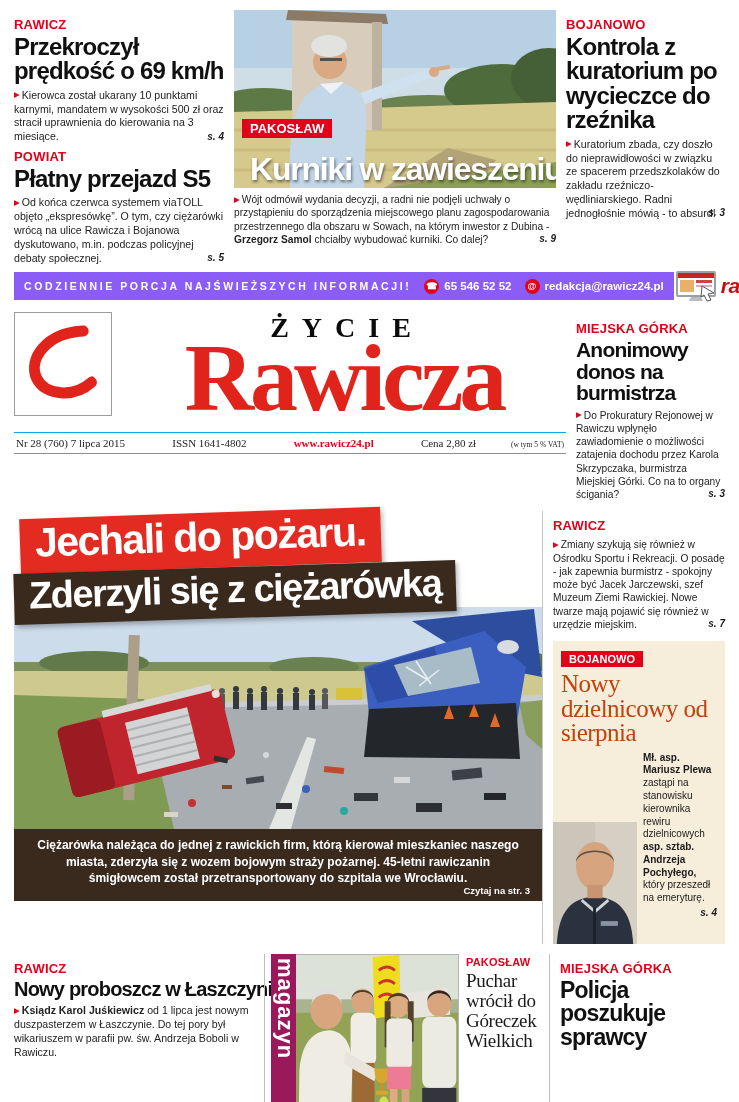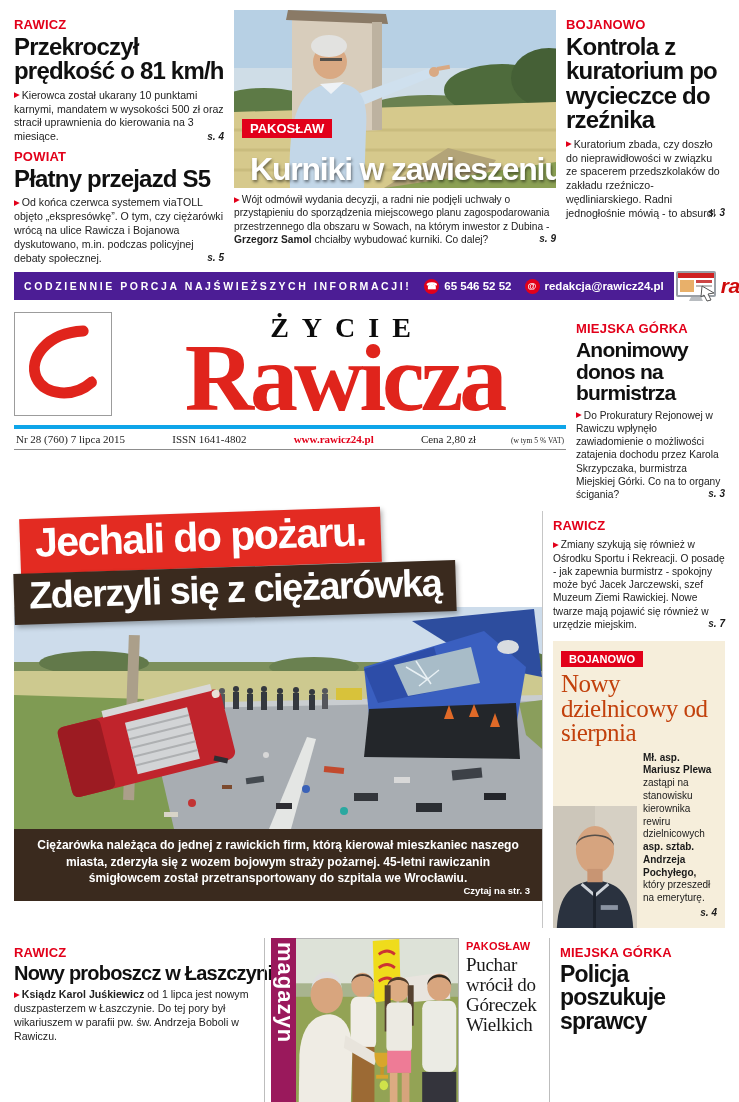--- a/index.html
+++ b/index.html
@@ -23,40 +23,40 @@
   .center-photo { position:relative; height:178px; overflow:hidden; }
   .center-photo svg { display:block; width:100%; height:100%; }
   .photo-kicker { position:absolute; left:8px; bottom:50px; background:#e2001a; color:#fff;
                   font-weight:bold; font-size:13px; padding:2px 8px; }
   .photo-hl { position:absolute; left:16px; bottom:0; color:#fff; font-size:32px; font-weight:bold;
               letter-spacing:-1.2px; text-shadow:1px 2px 3px rgba(0,0,0,.5); white-space:nowrap; }
   .col-b .teaser { font-size:10.2px; }
 
   
   .infobar { display:flex; align-items:stretch; margin-top:9px; height:28px; }
-  .infobar-black { flex:1; background:#4c1d95; color:#fff; display:flex; align-items:center;
+  .infobar-black { flex:1; background:#8b5cf6; color:#fff; display:flex; align-items:center;
                    padding:0 10px; gap:13px; }
   .slogan { font-size:10.5px; font-weight:bold; letter-spacing:2.6px; white-space:nowrap; }
   .contact { display:flex; align-items:center; gap:5px; font-size:11.5px; font-weight:bold; white-space:nowrap; }
   .cicon { width:15px; height:15px; border-radius:50%; background:#e2001a; color:#fff; font-size:9px;
            display:flex; align-items:center; justify-content:center; flex:none; }
   .logo-area { width:188px; display:flex; align-items:center; justify-content:flex-end; gap:3px; background:#fff; }
   .site-name { color:#cf0a0a; font-style:italic; font-weight:bold; font-size:21px; letter-spacing:-.5px; }
 
   
   .masthead-row { display:flex; }
   .masthead-left { width:552px; flex:none;font-family:Liberation Serif, serif; }
   .masthead-top { display:flex; gap:10px; padding:12px 0 4px; }
   .logo-box { width:98px; height:104px; border:1px solid #9c9c9c; flex:none;
               display:flex; align-items:center; justify-content:center; }
   .title-block { flex:1; text-align:center; }
   .title-zycie { font-size:28px; font-weight:bold; letter-spacing:13px; color:#0b0b0b; margin-left:6px; }
   .title-rawicza { font-size:96px; font-weight:bold; color:#e0241c; letter-spacing:-4px; line-height:.8; margin-top:-4px; }
-  .mast-info { border-top:4px solid #0ea5e9; border-bottom:1px solid #8d8d8d; display:flex; align-items:baseline;
-               justify-content:space-between; font-size:11px; color:#222; padding:4px 2px; margin-top:4px; }
+  .mast-info { border-top:1px solid #0ea5e9; border-bottom:1px solid #8d8d8d; display:flex; align-items:baseline;
+               justify-content:space-between; font-size:11px; color:#222; padding:4px 2px; margin-top:11px; }
   .mast-site { color:#e2001a; font-weight:bold; }
   .price-note { font-size:7.5px;padding-left:32px; }
   .masthead-right { flex:1; padding-left:10px; padding-top:14px; }
   .hl-side { font-size:21px; }
   .masthead-right .teaser { font-size:10.2px; }
 
   
   .main-row { display:flex; margin-top:12px; }
   .main-left { width:528px; flex:none; position:relative; }
   .main-right { flex:1; padding-left:10px; border-left:1px solid #c6c6c6; }
@@ -74,21 +74,21 @@
   .main-right .teaser { font-size:10.2px; }
 
   .bojanowo-box { background:#f6eedb; margin-top:12px; padding:8px 8px 0; position:relative; }
   .box-label { display:inline-block; background:#e2001a; color:#fff; font-weight:bold; font-size:11px;
                padding:2px 8px; margin-bottom:5px; }
   .box-hl { font-family:"Liberation Serif",serif; font-weight:400; font-size:25px; line-height:.98;
             color:#c2410c; letter-spacing:-.5px; }
   .box-body { display:flex; margin-top:6px; align-items:flex-end; }
   .box-photo { width:84px; height:122px; flex:none; margin-left:-8px; }
   .box-photo svg { display:block; width:100%; height:100%; }
-  .box-text { font-size:10px; line-height:1.28; padding:0 0 8px 6px; }
+  .box-text { font-size:10px; line-height:1.28; padding:0 0 24px 6px; }
   .box-text .pageref { margin-top:2px; }
 
   
   .bottom-row { display:flex; margin-top:10px; }
   .bot-left { width:250px; flex:none; }
   .bot-center { width:285px; flex:none; display:flex; border-left:1px solid #bdbdbd; padding-left:6px; margin-left:0; }
   .bot-right { flex:1; border-left:1px solid #bdbdbd; padding-left:10px; }
   .hl-one { font-size:20px; white-space:nowrap; }
   .hl-botr { font-size:23px; }
   .mag-strip { width:25px; flex:none; background:#9a195c; position:relative; height:238px; }
@@ -103,21 +103,21 @@
 </head>
 <body>
 
 <div class="page">
 
   <div class="top-grid">
 
     <div class="col-a">
       <div>
         <div class="kicker">RAWICZ</div>
-        <div class="hl hl-top">Przekroczył prędkość o 81 km/h</div>
+        <div class="hl hl-top">Przekroczył prędkość o 69 km/h</div>
         <div class="teaser"><span class="arrow">▶</span><span>Kierowca został ukarany 10 punktami karnymi, mandatem w wysokości 500 zł oraz stracił uprawnienia do kierowania na 3 miesiące.</span></div>
         <div class="pageref">s. 4</div>
       </div>
       <div>
         <div class="kicker">POWIAT</div>
         <div class="hl hl-top">Płatny przejazd S5</div>
         <div class="teaser"><span class="arrow">▶</span><span>Od końca czerwca systemem viaTOLL objęto „ekspresówkę”. O tym, czy ciężarówki wrócą na ulice Rawicza i Bojanowa dyskutowano, m.in. podczas policyjnej debaty społecznej.</span></div>
         <div class="pageref">s. 5</div>
       </div>
     </div>

